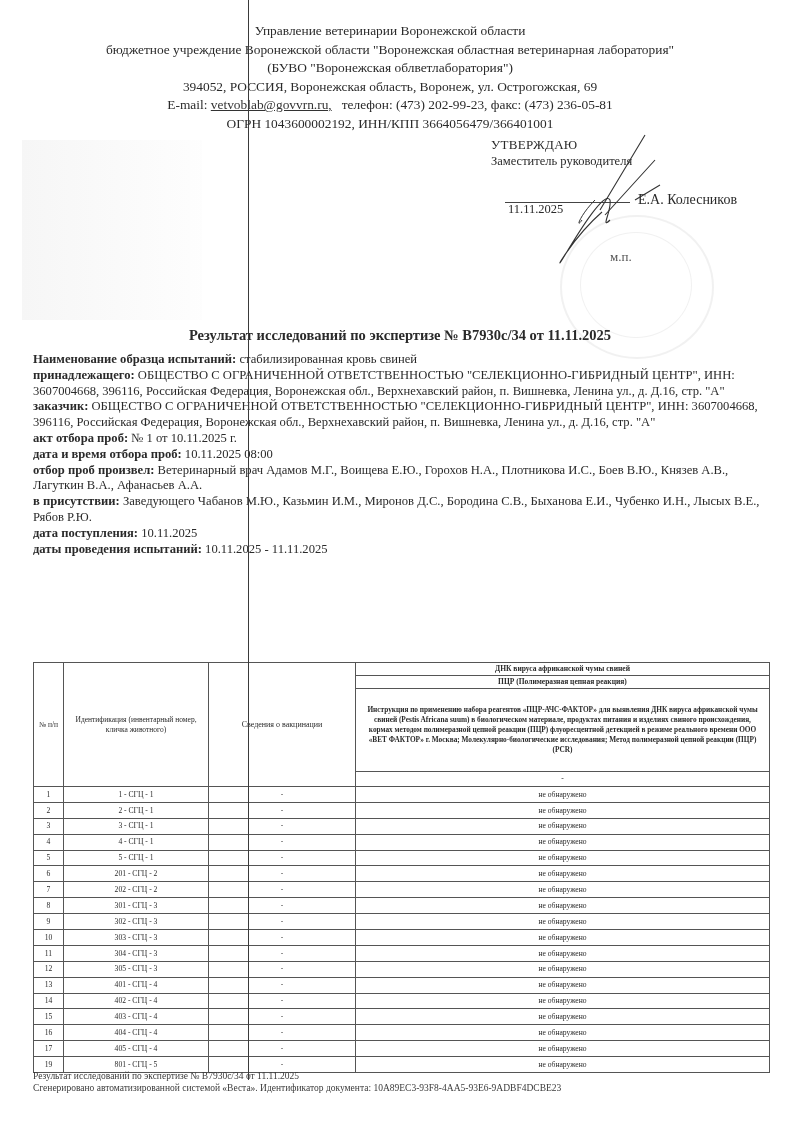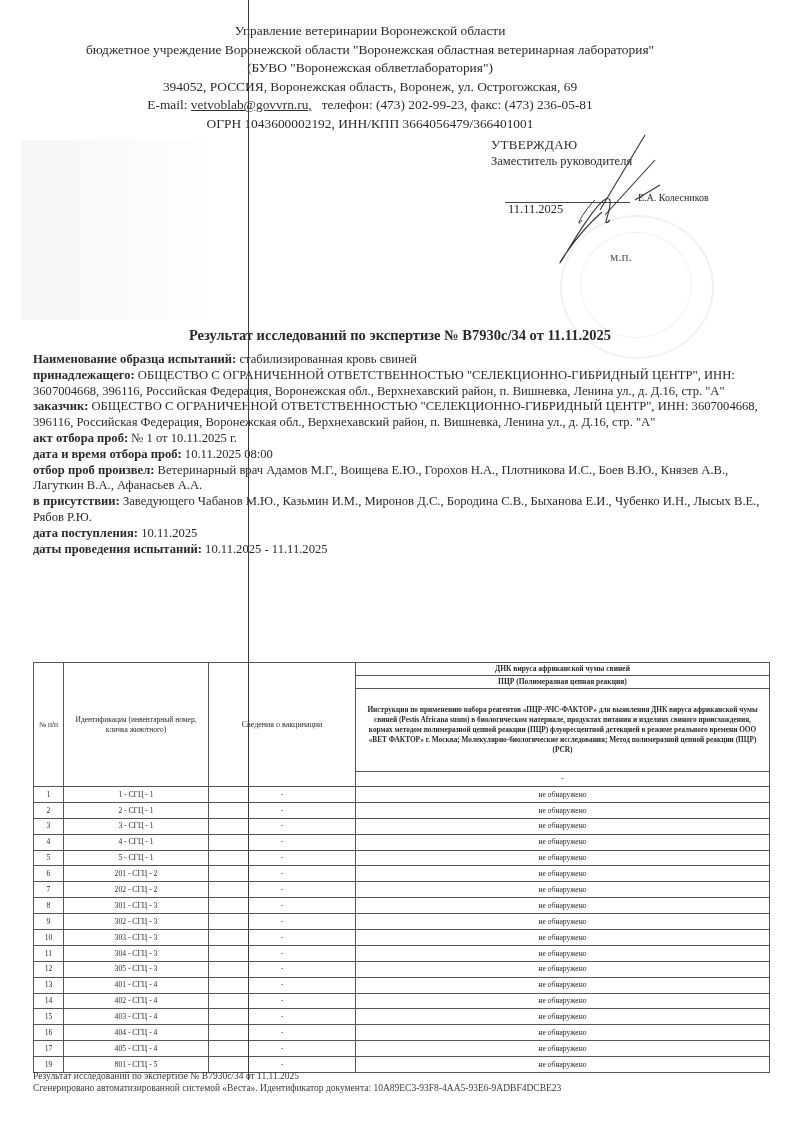--- a/index.html
+++ b/index.html
@@ -9,29 +9,29 @@
     color: #2a2a2a;
   }
   .scanline {
     position: absolute; left: 248px; top: 0; width: 1px; height: 1080px;
     background: #3a3a3a;
   }
   .blur-left {
     position: absolute; left: 22px; top: 140px; width: 180px; height: 180px;
     background: linear-gradient(90deg, rgba(240,240,240,0.6), rgba(250,250,250,0.3));
   }
-  .header { position: absolute; left: 0; width: 740px; top: 22px; text-align: center; font-size: 13.4px; line-height: 18.5px; }
+  .header { position: absolute; left: 0; width: 740px; top: 22px; text-align: center; font-size: 13.4px; line-height: 18.5px; padding-left: 20px; }
   .header .line { display: block; white-space: nowrap; }
   .header .email { text-decoration: underline; color: #333; }
 
   .approve { position: absolute; left: 491px; top: 136px; font-size: 13px; line-height: 17px; }
   .approve .title { font-size: 13px; letter-spacing: 0.3px; }
   .approve .role { font-size: 12.5px; }
   .sign-line { position: absolute; left: 505px; top: 202px; width: 125px; border-top: 1px solid #444; }
-  .signer { position: absolute; left: 638px; top: 192px; font-size: 10px; }
+  .signer { position: absolute; left: 638px; top: 192px; font-size: 14px; }
   .sign-date { position: absolute; left: 508px; top: 202px; font-size: 12.5px; }
   .mp { position: absolute; left: 610px; top: 249px; font-size: 13px; color: #555; }
   .stamp { position: absolute; left: 560px; top: 215px; width: 150px; height: 140px; border-radius: 50%;
            border: 2px solid rgba(200,200,200,0.25); }
   .stamp2 { position: absolute; left: 580px; top: 232px; width: 110px; height: 104px; border-radius: 50%;
            border: 1px solid rgba(200,200,200,0.25); }
   .signature { position: absolute; left: 540px; top: 130px; width: 140px; height: 140px; }
 
   .doc-title { position: absolute; left: 0; width: 800px; top: 327px; text-align: center; font-weight: bold; font-size: 14.5px; }
 

